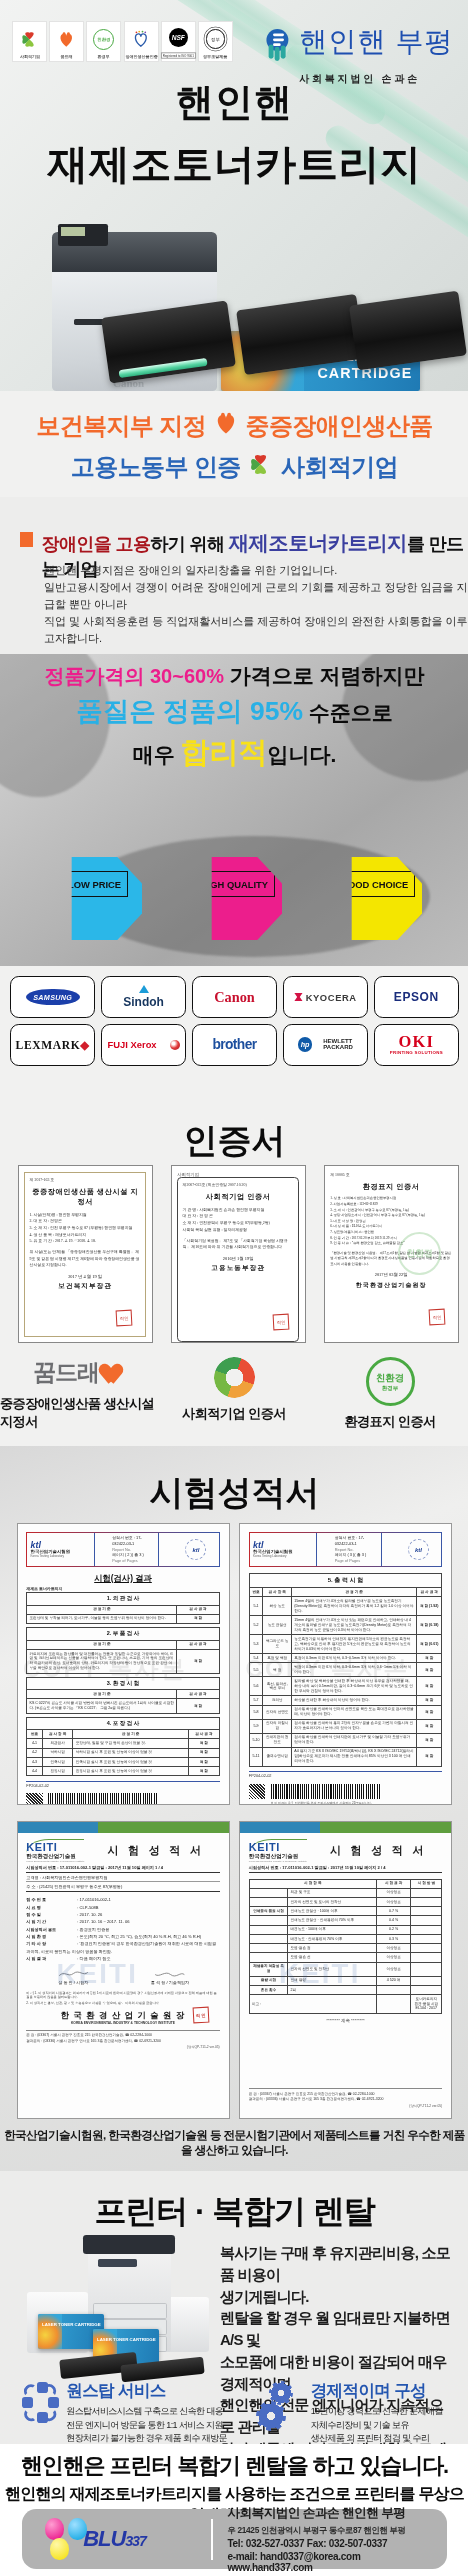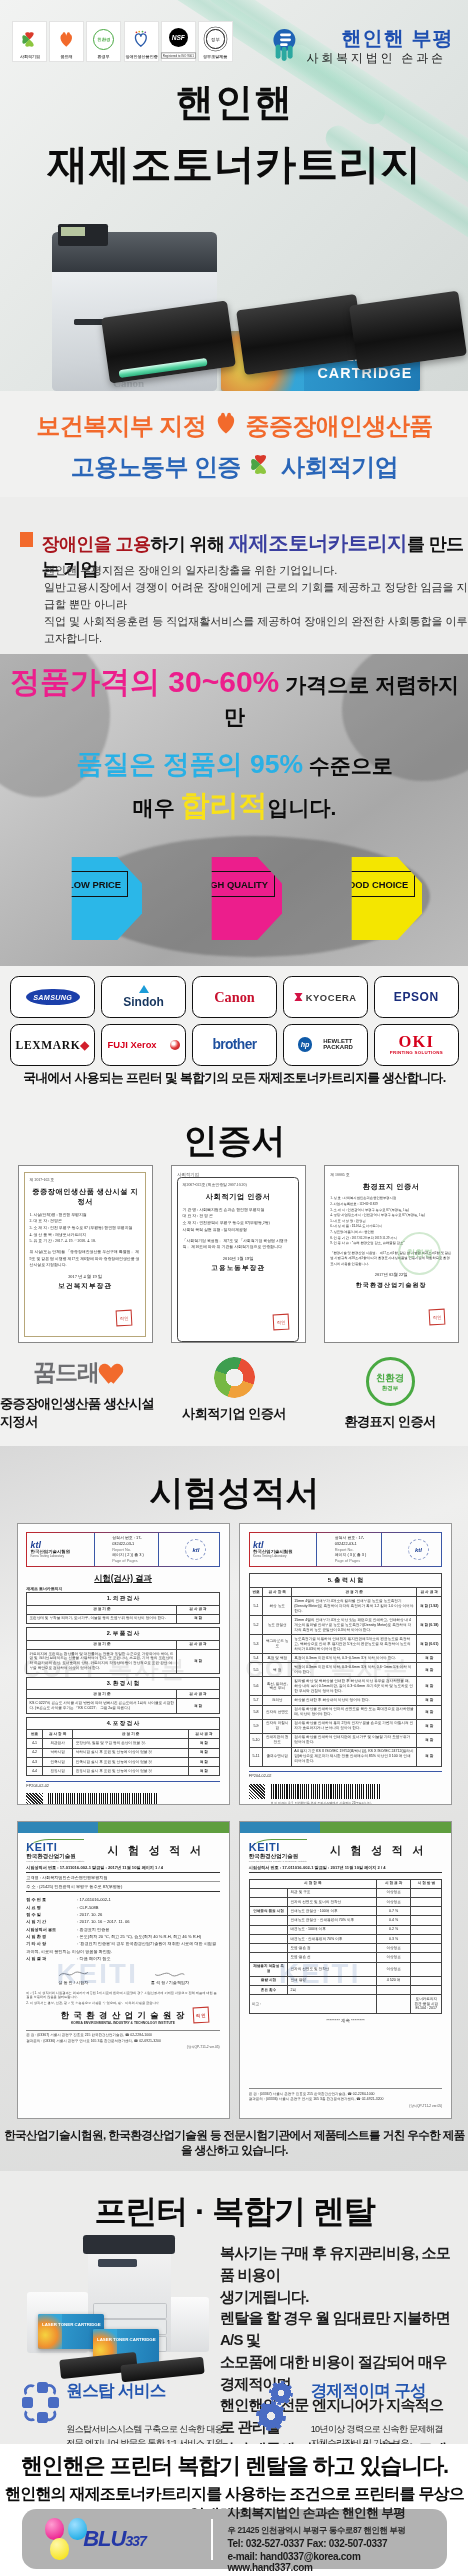--- a/index.html
+++ b/index.html
@@ -10,22 +10,22 @@
   .drum{position:absolute;height:25px;border-radius:12.7px;background:linear-gradient(#cfeade,#9fd8c2 55%,#bfe6d6);opacity:.55;transform:rotate(33deg);}
   .badge-row{position:absolute;left:12px;top:21px;display:flex;gap:2.2px;}
   .badge{width:35px;height:41px;background:#fff;border:0.6px solid #e3e3e3;display:flex;flex-direction:column;align-items:center;justify-content:flex-end;padding:2.2px 1.1px;box-sizing:border-box;}
   .badge .art{flex:1;display:flex;align-items:center;justify-content:center;width:100%;}
   .badge .lbl{font-size:4.4px;font-weight:bold;color:#555;white-space:nowrap;transform:scale(.92);}
   .nsf-circle{width:19px;height:19px;border-radius:50%;background:#000;color:#fff;display:flex;align-items:center;justify-content:center;font-weight:bold;font-size:6.6px;font-style:italic;}
   .nsf-box{font-size:3.3px;border:0.6px solid #999;padding:0.6px 1.1px;color:#333;white-space:nowrap;transform:scale(.9);}
   .eco-ring{width:19px;height:19px;border-radius:50%;border:1.7px solid #49a942;color:#49a942;display:flex;align-items:center;justify-content:center;font-size:4.4px;font-weight:bold;}
   .gov-rosette{width:17.7px;height:17.7px;border-radius:50%;border:1.1px solid #222;box-shadow:0 0 0 1.7px #fff,0 0 0 2.2px #222;display:flex;align-items:center;justify-content:center;font-size:4.4px;}
   .hero-logo{position:absolute;right:15.4px;top:27.6px;display:flex;align-items:flex-start;gap:5.5px;}
-  .hero-logo .txt .t1{font-size:20px;font-weight:bold;color:#1e4fb0;letter-spacing:1.1px;line-height:1;margin-left:35px;}
-  .hero-logo .txt .t2{font-size:12px;font-weight:normal;color:#222;letter-spacing:2.8px;margin-top:2px;}
+  .hero-logo .txt .t1{font-size:28px;font-weight:normal;color:#1e4fb0;letter-spacing:1.1px;line-height:1;}
+  .hero-logo .txt .t2{font-size:10px;font-weight:bold;color:#222;letter-spacing:2.8px;margin-top:16px;}
   .hero-title1{position:absolute;left:0;right:0;top:77px;text-align:center;font-size:38px;font-weight:bold;color:#0c0c0c;letter-spacing:1.1px;}
   .hero-title2{position:absolute;left:0;right:0;top:137px;text-align:center;font-size:41px;font-weight:bold;color:#0c0c0c;letter-spacing:0.6px;}
   .printer{position:absolute;left:52px;top:232px;width:165px;height:159px;}
   .printer .top{position:absolute;left:0;top:0;width:165px;height:40px;background:linear-gradient(#5a6066,#33383e);border-radius:5.5px 5.5px 0 0;}
   .printer .panel{position:absolute;left:5.5px;top:-7.7px;width:50px;height:22px;background:#23262a;border-radius:2.2px;}
   .printer .panel .lcd{position:absolute;left:3.3px;top:2.8px;width:24px;height:8.8px;background:#b7c6a0;}
   .printer .body{position:absolute;left:0;top:40px;width:165px;height:119px;background:linear-gradient(175deg,#eceff1,#cfd4d8 70%,#bfc4c9);border-radius:0 0 4.4px 4.4px;}
   .printer .slot{position:absolute;left:22px;top:47px;width:110px;height:5.5px;background:#2c3034;border-radius:1.7px;}
   .printer .brand{position:absolute;left:61px;top:105px;font-size:11px;color:#aab0b5;font-weight:bold;font-family:"Liberation Serif",serif;}
   .tonerbox{position:absolute;left:221px;top:331px;width:199px;height:60px;background:linear-gradient(100deg,#35a6d8,#2a8fc6 60%,#1f7ab4);border-radius:2.2px;box-shadow:0 2.2px 5.5px rgba(0,0,0,.25);}
@@ -49,22 +49,22 @@
   .intro .ht .red{color:#a8151d;}
   .intro .ht .blue{color:#3a3f9f;font-size:20.4px;}
   .intro .para{position:absolute;left:44px;top:65px;font-size:11px;color:#2b2b2b;line-height:1.55;}
   
   .value{height:312px;background:linear-gradient(145deg,#d9d9d9 0%,#c2c2c2 30%,#a8a8a8 65%,#bdbdbd 100%);}
   .value .shade{position:absolute;border-radius:50%;background:rgba(60,60,60,.25);filter:blur(1.1px);}
   .vtxt{position:relative;text-align:center;font-weight:bold;color:#0b0b0b;}
   .v1{padding-top:26.5px;font-size:21px;}
   .v1 .big{font-size:29px;}
   .v2{margin-top:7.7px;font-size:21px;}
-  .v2 .mag{color:#ec1e8c;font-size:30px;text-align:center;}
-  .v3{margin-top:15px;font-size:21px;}
+  .v2 .mag{color:#ec1e8c;font-size:20px;text-align:center;}
+  .v3{margin-top:3px;font-size:21px;}
   .v3 .cy{color:#29b0e5;font-size:26.5px;}
   .v4{margin-top:4.4px;font-size:21px;}
   .v4 .ye{color:#f8e11a;font-size:29px;}
   .hexrow{position:absolute;left:0;right:0;top:203px;display:flex;justify-content:center;gap:45px;}
   .hex{width:95px;height:83px;clip-path:polygon(26% 0,74% 0,100% 32%,100% 68%,74% 100%,26% 100%);display:flex;justify-content:center;}
   .hex .tag{margin-top:14.3px;height:24px;border:1.7px solid #111;display:flex;align-items:center;justify-content:center;padding:0 5.5px;font-size:9.4px;font-weight:bold;color:#111;white-space:nowrap;}
   
   .brands{height:132px;background:#f1f1f0;}
   .brandgrid{position:absolute;left:10px;top:10px;width:449px;display:grid;grid-template-columns:repeat(5,1fr);gap:5.5px;}
   .bcard{height:40px;background:#fff;border:1.1px solid #111;border-radius:8.8px;display:flex;flex-direction:column;align-items:center;justify-content:center;overflow:hidden;}
@@ -163,21 +163,21 @@
   .copier .cpanel{position:absolute;left:10px;top:16.5px;width:39px;height:8.8px;background:#3c4450;border-radius:1.7px;}
   .copier .drawer{position:absolute;left:5.5px;width:72px;height:14.3px;background:#e7e9ea;border:0.6px solid #c2c5c8;border-radius:1.7px;}
   .sideprint{position:absolute;background:linear-gradient(#fbfbfb,#dcdee0);border-radius:3.3px;}
   .tbox{position:absolute;width:66px;height:35px;background:linear-gradient(100deg,#36a7d9,#1f7ab4);border-radius:1.7px;box-shadow:0 1.7px 4.4px rgba(0,0,0,.3);}
   .tbox .sw{position:absolute;left:0;top:0;width:24px;height:35px;background:radial-gradient(circle at 30% 60%,#f5d33f,#ef8f2f 45%,#36a7d9 80%);border-radius:1.7px 0 0 1.7px;}
   .tbox .tt{position:absolute;right:2.8px;top:7.7px;font-size:4.4px;color:#fff;text-align:right;line-height:1.3;font-weight:bold;}
   .blkcart{position:absolute;background:linear-gradient(#3a3a3a,#111);border-radius:3.3px;transform:rotate(-6deg);}
   .rental .para{position:absolute;left:220px;top:71px;width:237px;font-size:15px;font-weight:bold;color:#1c1c1c;line-height:1.45;letter-spacing:-0.8px;}
   .features{position:absolute;left:0;top:209px;width:469px;display:flex;}
   .feat{width:234px;display:flex;gap:7.7px;padding-left:22px;box-sizing:border-box;}
-  .feat .ftxt .ft{font-size:16.5px;font-weight:bold;color:#2456b0;letter-spacing:-0.6px;margin-bottom:21px;}
+  .feat .ftxt .ft{font-size:16.5px;font-weight:bold;color:#2456b0;letter-spacing:-0.6px;margin-bottom:3px;}
   .feat .ftxt .fl{font-size:9px;color:#222;line-height:1.5;letter-spacing:-0.6px;}
   .onestop{width:41px;height:41px;position:relative;margin-top:2.2px;}
   .onestop i{position:absolute;width:11px;height:11px;background:#4a6cc3;border-radius:2.8px;}
   .onestop em{position:absolute;width:14.3px;height:14.3px;border:3.3px solid #4a6cc3;border-radius:50%;box-sizing:border-box;clip-path:polygon(0 0,100% 0,100% 40%,0 40%);}
   .gears{width:47px;height:50px;position:relative;margin-top:1.1px;}
   .gear{position:absolute;border-radius:50%;background:
       radial-gradient(circle,#ececeb 0 18%,#4a6cc3 19% 58%,transparent 59%),
       repeating-conic-gradient(#4a6cc3 0 20deg,transparent 20deg 45deg);}
   
   .closing{height:132px;background:#fff;}
@@ -404,21 +404,20 @@
             <div>HEWLETT</div>
             <div>PACKARD</div>
           </span>
         </span>
       </div>
     <div class="bcard">
         <span class="oki-txt">OKI</span>
         <span class="oki-sub">PRINTING SOLUTIONS</span>
       </div>
   </div>
-  <div class="caption">국내에서 사용되는 프린터 및 복합기의 모든 재제조토너카트리지를 생산합니다.</div>
 </div>
 
 <div class="sec certs">
   <div class="h">인증서</div>
   <div class="certrow">
     <div class="certdoc">
       <div class="inner">
         <div class="no">제 2017-163 호</div>
         <div class="t">중증장애인생산품 생산시설 지정서</div>
         <div class="it">1. 시설(단체)명 : 핸인핸 부평지점</div>

